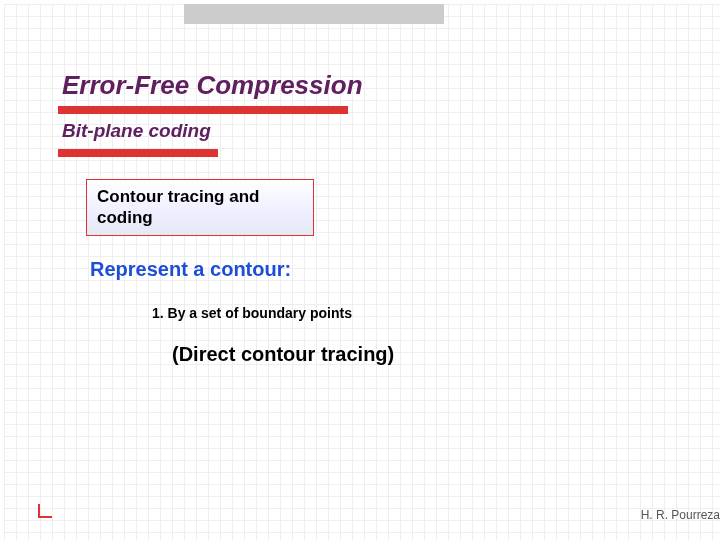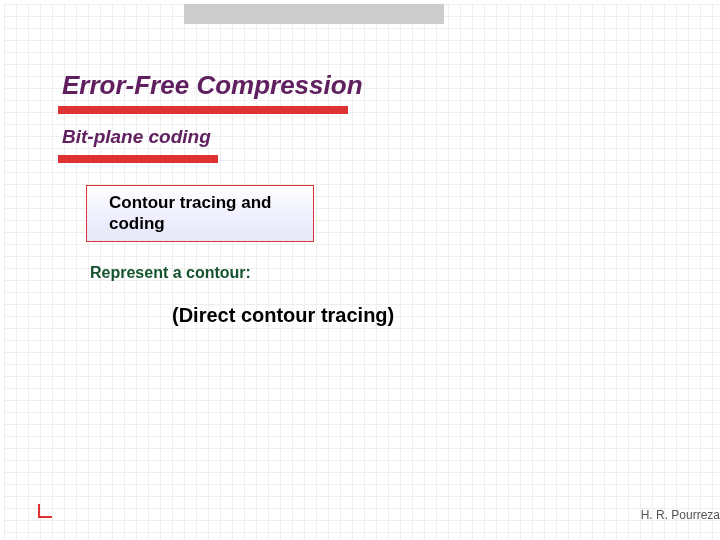--- a/index.html
+++ b/index.html
@@ -2,24 +2,24 @@
 <html><head>
 <meta charset="utf-8">
 <style>
 *{margin:0;padding:4px;box-sizing:border-box}
 body{width:720px;height:540px;background:#fff;font-family:Verdana,Geneva,sans-serif;position:relative;overflow:hidden}
 .grid{position:absolute;inset:0;background-image:linear-gradient(to right,#eee 0,#eee 1px,transparent 1px,transparent 100%),linear-gradient(to bottom,#eee 0,#eee 1px,transparent 1px,transparent 100%);background-size:12px 12px;z-index:0}
 .topbar{position:absolute;top:0;left:180px;width:260px;height:20px;background:#ccc;z-index:2}
 .content{position:relative;z-index:3;padding:60px 50px 0}
 .title{font-style:italic;font-weight:700;font-size:26px;color:#602060;line-height:1}
 .rule{width:290px;height:2px;background:#d33;margin-top:4px}
-.subtitle{font-style:italic;font-weight:700;font-size:19px;color:#602060;margin-top:8px}
+.subtitle{font-style:italic;font-weight:700;font-size:19px;color:#602060;margin-top:2px}
 .rule2{width:160px;height:1px;background:#d33;margin-top:3px}
-.box{margin:22px 0 18px 28px;width:228px;border:1px solid #d33;background:linear-gradient(to bottom,#fff,#eef 60%,#e6e8f5);padding:6px 22px;font-weight:700;font-size:17px;line-height:1.25;color:#000}
-.lead{font-weight:700;font-size:16px;margin-left:28px;color:#14532d}
+.box{margin:22px 0 18px 28px;width:228px;border:1px solid #d33;background:linear-gradient(to bottom,#fff,#eef 60%,#e6e8f5);padding:6px 10px;font-weight:700;font-size:17px;line-height:1.25;color:#000}
+.lead{font-weight:700;font-size:20px;margin-left:28px;color:#1d4ed8}
 .item{font-weight:700;font-size:14px;margin:16px 0 0 90px;color:#000}
 .sub{font-weight:700;font-size:20px;margin:14px 0 0 110px;color:#000}
 .footer{position:absolute;left:0;right:0;bottom:18px;text-align:right;font-size:12px;color:#555;z-index:3}
 .corner{position:absolute;left:34px;bottom:26px;width:14px;height:14px;z-index:3}
 .corner::before,.corner::after{content:"";position:absolute;background:#d33}
 .corner::before{left:0;top:0;width:2px;height:14px}
 .corner::after{left:0;bottom:0;width:14px;height:2px}
 </style>
 </head>
 <body>
@@ -29,17 +29,18 @@
 
 <div class="content">
   <div class="title">Error-Free Compression</div>
   <div class="rule"></div>
   <div class="subtitle">Bit-plane coding</div>
   <div class="rule2"></div>
 
   <div class="box">Contour tracing and coding</div>
 
   <div class="lead">Represent a contour:</div>
+  <div class="item">1. By a set of boundary points</div>
   <div class="sub">(Direct contour tracing)</div>
 </div>
 
 <div class="corner"></div>
 <div class="footer">H. R. Pourreza</div>
 
 </body></html>

